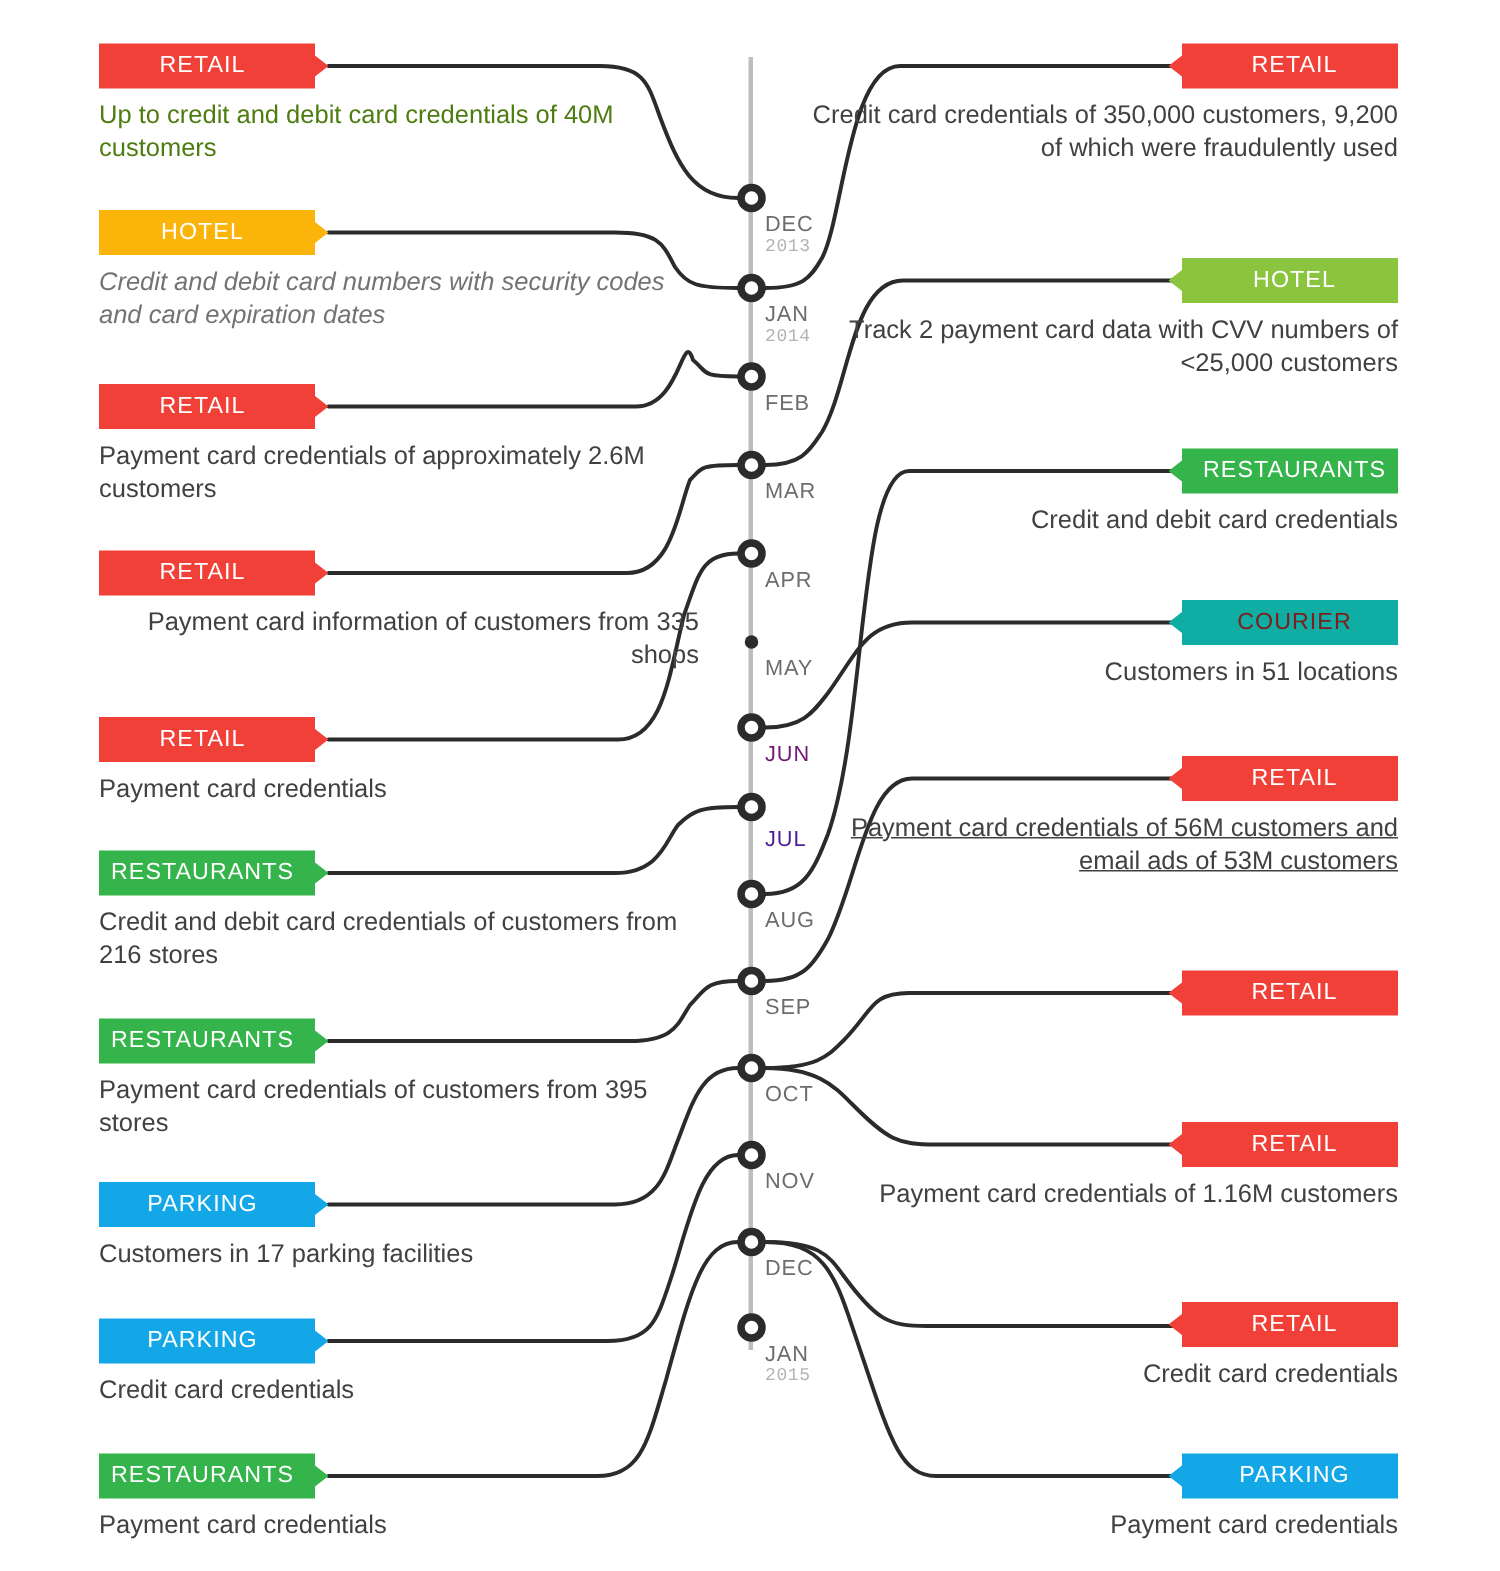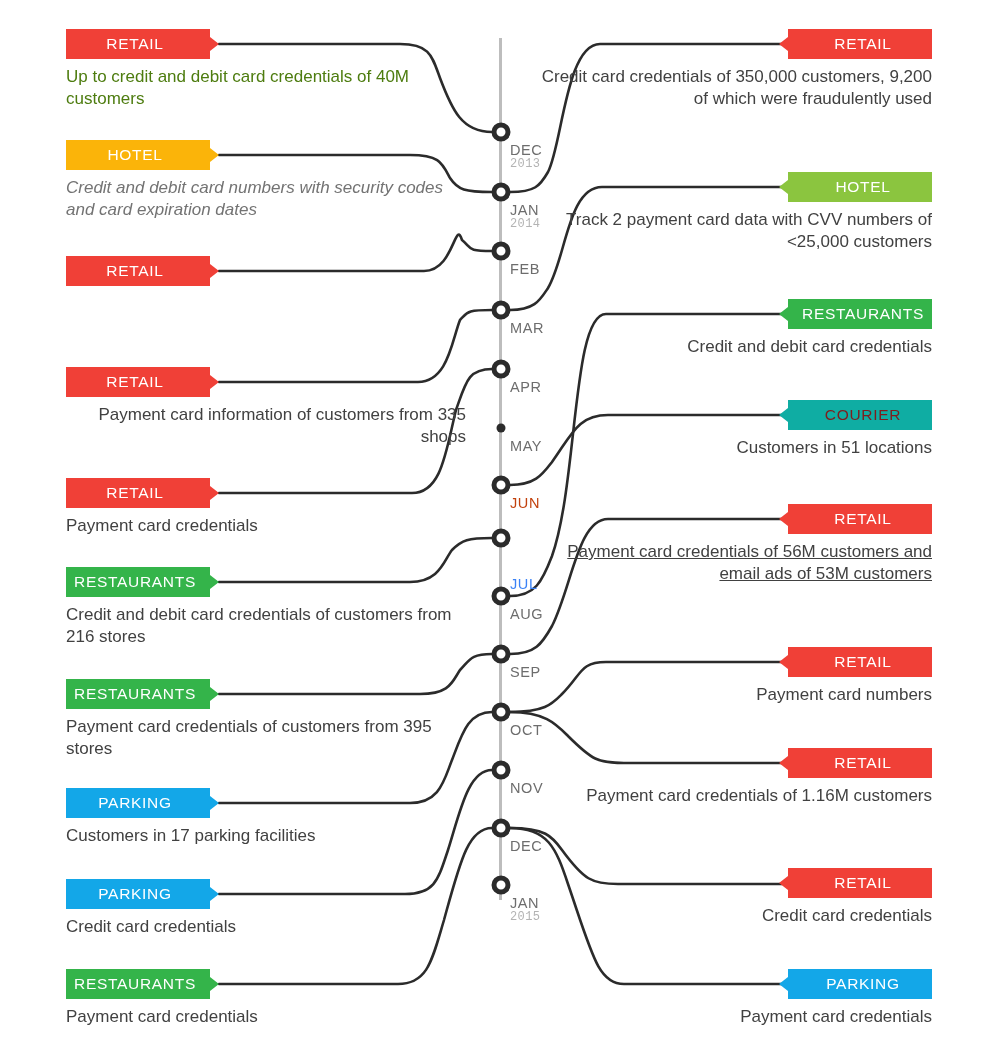--- a/index.html
+++ b/index.html
@@ -164,55 +164,55 @@
       <div class="month" style="left: 510px; top: 202px; color: rgb(109, 109, 109);"><span>JAN</span><span class="yr" style="color: rgb(179, 179, 179);">2014</span></div>
       <div class="node" style="left: 501px; top: 251px; border-color: rgb(43, 43, 43);"></div>
       <div class="month" style="left: 510px; top: 261px; color: rgb(109, 109, 109);"><span>FEB</span></div>
       <div class="node" style="left: 501px; top: 310px; border-color: rgb(43, 43, 43);"></div>
       <div class="month" style="left: 510px; top: 320px; color: rgb(109, 109, 109);"><span>MAR</span></div>
       <div class="node" style="left: 501px; top: 369px; border-color: rgb(43, 43, 43);"></div>
       <div class="month" style="left: 510px; top: 379px; color: rgb(109, 109, 109);"><span>APR</span></div>
       <div class="node small" style="left: 501px; top: 428px; border-color: rgb(43, 43, 43); background: rgb(43, 43, 43);"></div>
       <div class="month" style="left: 510px; top: 438px; color: rgb(109, 109, 109);"><span>MAY</span></div>
       <div class="node" style="left: 501px; top: 485px; border-color: rgb(43, 43, 43);"></div>
-      <div class="month" style="left: 510px; top: 495px; color: #c2410c;"><span>JUN</span></div>
+      <div class="month" style="left: 510px; top: 495px; color: #701a75;"><span>JUN</span></div>
       <div class="node" style="left: 501px; top: 538px; border-color: rgb(43, 43, 43);"></div>
-      <div class="month" style="left: 510px; top: 576px; color: #3b82f6;"><span>JUL</span></div>
+      <div class="month" style="left: 510px; top: 552px; color: #4c1d95;"><span>JUL</span></div>
       <div class="node" style="left: 501px; top: 596px; border-color: rgb(43, 43, 43);"></div>
       <div class="month" style="left: 510px; top: 606px; color: rgb(109, 109, 109);"><span>AUG</span></div>
       <div class="node" style="left: 501px; top: 654px; border-color: rgb(43, 43, 43);"></div>
       <div class="month" style="left: 510px; top: 664px; color: rgb(109, 109, 109);"><span>SEP</span></div>
       <div class="node" style="left: 501px; top: 712px; border-color: rgb(43, 43, 43);"></div>
       <div class="month" style="left: 510px; top: 722px; color: rgb(109, 109, 109);"><span>OCT</span></div>
       <div class="node" style="left: 501px; top: 770px; border-color: rgb(43, 43, 43);"></div>
       <div class="month" style="left: 510px; top: 780px; color: rgb(109, 109, 109);"><span>NOV</span></div>
       <div class="node" style="left: 501px; top: 828px; border-color: rgb(43, 43, 43);"></div>
       <div class="month" style="left: 510px; top: 838px; color: rgb(109, 109, 109);"><span>DEC</span></div>
       <div class="node" style="left: 501px; top: 885px; border-color: rgb(43, 43, 43);"></div>
       <div class="month" style="left: 510px; top: 895px; color: rgb(109, 109, 109);"><span>JAN</span><span class="yr" style="color: rgb(179, 179, 179);">2015</span></div>
     </div>
 
   <div id="left-events">
       <div class="event left" style="top: 29px;"><div class="badge" style="background: rgb(240, 64, 55); color: rgb(240, 64, 55);"><span style="color: rgb(255, 255, 255);">RETAIL</span></div><div class="desc" style="color: #4d7c0f;">Up to credit and debit card credentials of 40M customers</div></div>
       <div class="event left" style="top: 140px;"><div class="badge" style="background: rgb(251, 180, 9); color: rgb(251, 180, 9);"><span style="color: rgb(255, 255, 255);">HOTEL</span></div><div class="desc" style="color: #737373; font-style: italic;">Credit and debit card numbers with security codes and card expiration dates</div></div>
-      <div class="event left" style="top: 256px;"><div class="badge" style="background: rgb(240, 64, 55); color: rgb(240, 64, 55);"><span style="color: rgb(255, 255, 255);">RETAIL</span></div></div>
+      <div class="event left" style="top: 256px;"><div class="badge" style="background: rgb(240, 64, 55); color: rgb(240, 64, 55);"><span style="color: rgb(255, 255, 255);">RETAIL</span></div><div class="desc" style="color: rgb(65, 65, 65);">Payment card credentials of approximately 2.6M customers</div></div>
       <div class="event left" style="top: 367px;"><div class="badge" style="background: rgb(240, 64, 55); color: rgb(240, 64, 55);"><span style="color: rgb(255, 255, 255);">RETAIL</span></div><div class="desc" style="color: rgb(65, 65, 65); text-align: right;">Payment card information of customers from 335 shops</div></div>
       <div class="event left" style="top: 478px;"><div class="badge" style="background: rgb(240, 64, 55); color: rgb(240, 64, 55);"><span style="color: rgb(255, 255, 255);">RETAIL</span></div><div class="desc" style="color: rgb(65, 65, 65);">Payment card credentials</div></div>
       <div class="event left" style="top: 567px;"><div class="badge" style="background: rgb(52, 180, 74); color: rgb(52, 180, 74);"><span style="color: rgb(255, 255, 255);">RESTAURANTS</span></div><div class="desc" style="color: rgb(65, 65, 65);">Credit and debit card credentials of customers from 216 stores</div></div>
       <div class="event left" style="top: 679px;"><div class="badge" style="background: rgb(52, 180, 74); color: rgb(52, 180, 74);"><span style="color: rgb(255, 255, 255);">RESTAURANTS</span></div><div class="desc" style="color: rgb(65, 65, 65);">Payment card credentials of customers from 395 stores</div></div>
       <div class="event left" style="top: 788px;"><div class="badge" style="background: rgb(19, 167, 232); color: rgb(19, 167, 232);"><span style="color: rgb(255, 255, 255);">PARKING</span></div><div class="desc" style="color: rgb(65, 65, 65);">Customers in 17 parking facilities</div></div>
       <div class="event left" style="top: 879px;"><div class="badge" style="background: rgb(19, 167, 232); color: rgb(19, 167, 232);"><span style="color: rgb(255, 255, 255);">PARKING</span></div><div class="desc" style="color: rgb(65, 65, 65);">Credit card credentials</div></div>
       <div class="event left" style="top: 969px;"><div class="badge" style="background: rgb(52, 180, 74); color: rgb(52, 180, 74);"><span style="color: rgb(255, 255, 255);">RESTAURANTS</span></div><div class="desc" style="color: rgb(65, 65, 65);">Payment card credentials</div></div>
     </div>
 
   <div id="right-events">
       <div class="event right" style="top: 29px;"><div class="badge" style="background: rgb(240, 64, 55); color: rgb(240, 64, 55);"><span style="color: rgb(255, 255, 255);">RETAIL</span></div><div class="desc" style="color: rgb(65, 65, 65);">Credit card credentials of 350,000 customers, 9,200 of which were fraudulently used</div></div>
       <div class="event right" style="top: 172px;"><div class="badge" style="background: rgb(139, 197, 63); color: rgb(139, 197, 63);"><span style="color: rgb(255, 255, 255);">HOTEL</span></div><div class="desc" style="color: rgb(65, 65, 65);">Track 2 payment card data with CVV numbers of &lt;25,000 customers</div></div>
       <div class="event right" style="top: 299px;"><div class="badge" style="background: rgb(52, 180, 74); color: rgb(52, 180, 74);"><span style="color: rgb(255, 255, 255);">RESTAURANTS</span></div><div class="desc" style="color: rgb(65, 65, 65);">Credit and debit card credentials</div></div>
       <div class="event right" style="top: 400px;"><div class="badge" style="background: rgb(15, 173, 163); color: rgb(15, 173, 163);"><span style="color: #7f1d1d;">COURIER</span></div><div class="desc" style="color: rgb(65, 65, 65);">Customers in 51 locations</div></div>
       <div class="event right" style="top: 504px;"><div class="badge" style="background: rgb(240, 64, 55); color: rgb(240, 64, 55);"><span style="color: rgb(255, 255, 255);">RETAIL</span></div><div class="desc" style="color: rgb(65, 65, 65); text-decoration: underline;">Payment card credentials of 56M customers and email ads of 53M customers</div></div>
-      <div class="event right" style="top: 647px;"><div class="badge" style="background: rgb(240, 64, 55); color: rgb(240, 64, 55);"><span style="color: rgb(255, 255, 255);">RETAIL</span></div><div class="desc" style="color: rgb(65, 65, 65);">Payment card numbers</div></div>
+      <div class="event right" style="top: 647px;"><div class="badge" style="background: rgb(240, 64, 55); color: rgb(240, 64, 55);"><span style="color: rgb(255, 255, 255);">RETAIL</span></div></div>
       <div class="event right" style="top: 748px;"><div class="badge" style="background: rgb(240, 64, 55); color: rgb(240, 64, 55);"><span style="color: rgb(255, 255, 255);">RETAIL</span></div><div class="desc" style="color: rgb(65, 65, 65);">Payment card credentials of 1.16M customers</div></div>
       <div class="event right" style="top: 868px;"><div class="badge" style="background: rgb(240, 64, 55); color: rgb(240, 64, 55);"><span style="color: rgb(255, 255, 255);">RETAIL</span></div><div class="desc" style="color: rgb(65, 65, 65);">Credit card credentials</div></div>
       <div class="event right" style="top: 969px;"><div class="badge" style="background: rgb(19, 167, 232); color: rgb(19, 167, 232);"><span style="color: rgb(255, 255, 255);">PARKING</span></div><div class="desc" style="color: rgb(65, 65, 65);">Payment card credentials</div></div>
     </div>
 
 </div>
 
 </body></html>

